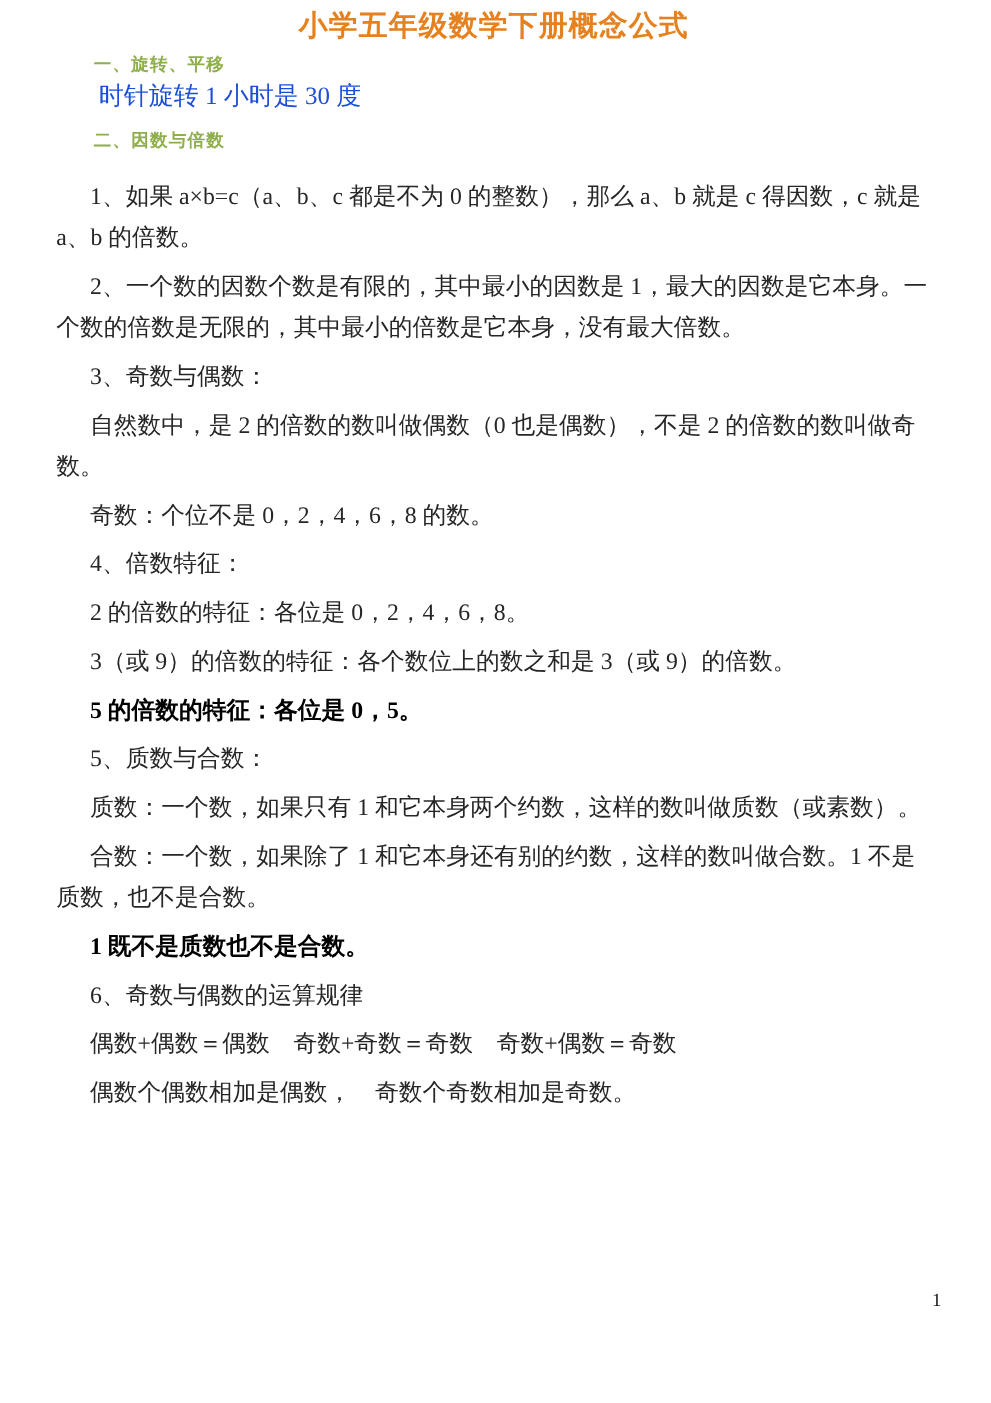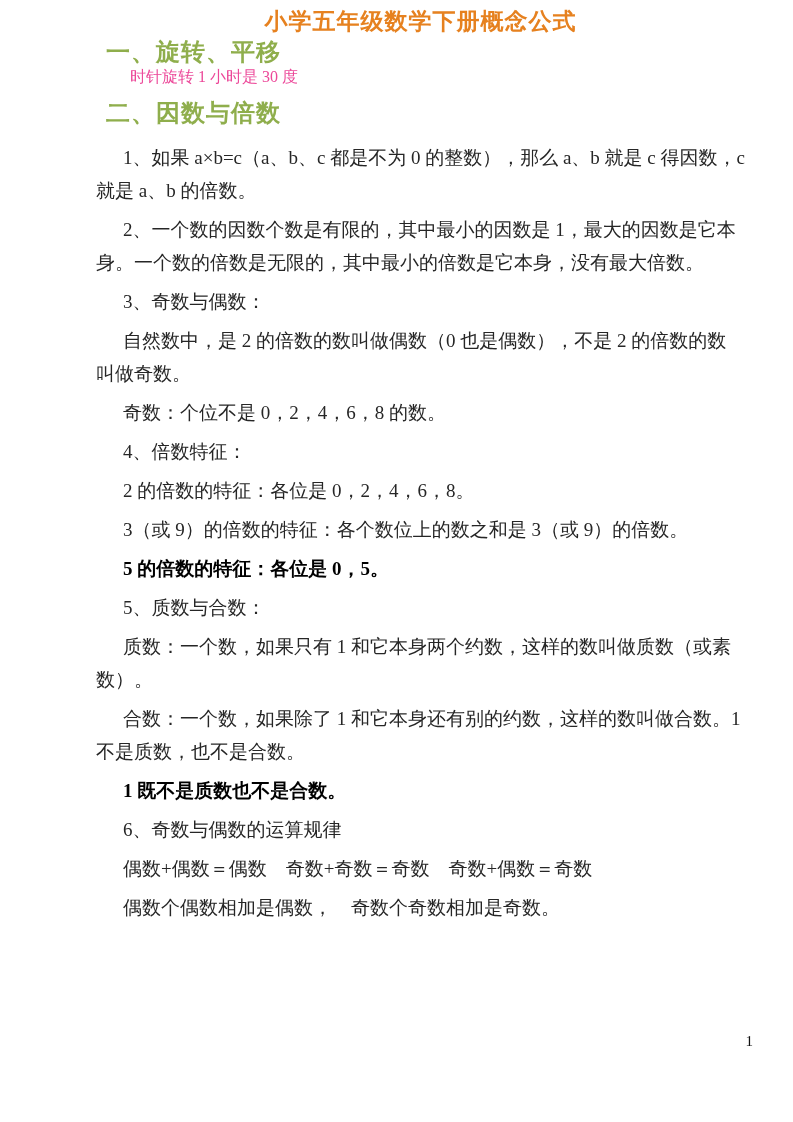--- a/index.html
+++ b/index.html
@@ -2,53 +2,53 @@
 <html><head>
 <meta charset="utf-8">
 <style>
   html, body { margin: 0; padding: 0; background: #ffffff; }
   .page {
     position: relative;
     width: 793px;
     height: 1122px;
     background: #ffffff;
     box-sizing: border-box;
-    padding: 6px 48px 0 96px;
+    padding: 6px 48px 0 45px;
     overflow: hidden;
     font-family: "Liberation Serif", "DejaVu Serif", serif;
     color: #262626;
   }
   .doc-title {
     margin: 0;
     text-align: center;
     font-family: "DejaVu Serif", "Liberation Serif", serif;
     font-size: 23px;
     font-weight: bold;
     letter-spacing: 1px;
     line-height: 30px;
     color: #e6811f;
   }
   .h1 {
-    margin: 3px 0 0 10px;
+    margin: 3px 0 0 30px;
     font-family: "DejaVu Sans", "Liberation Sans", sans-serif;
-    font-size: 24px;
+    font-size: 14px;
     font-weight: bold;
     line-height: 26px;
     letter-spacing: 1px;
     color: #8fae4c;
   }
   .h1.second {
     margin-top: 11px;
     margin-bottom: 15px;
   }
   .intro-line {
     margin: 0 0 0 34px;
-    font-size: 16px;
+    font-size: 20px;
     line-height: 24px;
-    color: #ec4899;
+    color: #1d4ed8;
   }
   .para {
     margin: 0 0 6px 0;
     font-size: 19px;
     line-height: 33px;
     text-indent: 27px;
     color: #262626;
   }
   .para.bold {
     font-weight: bold;

